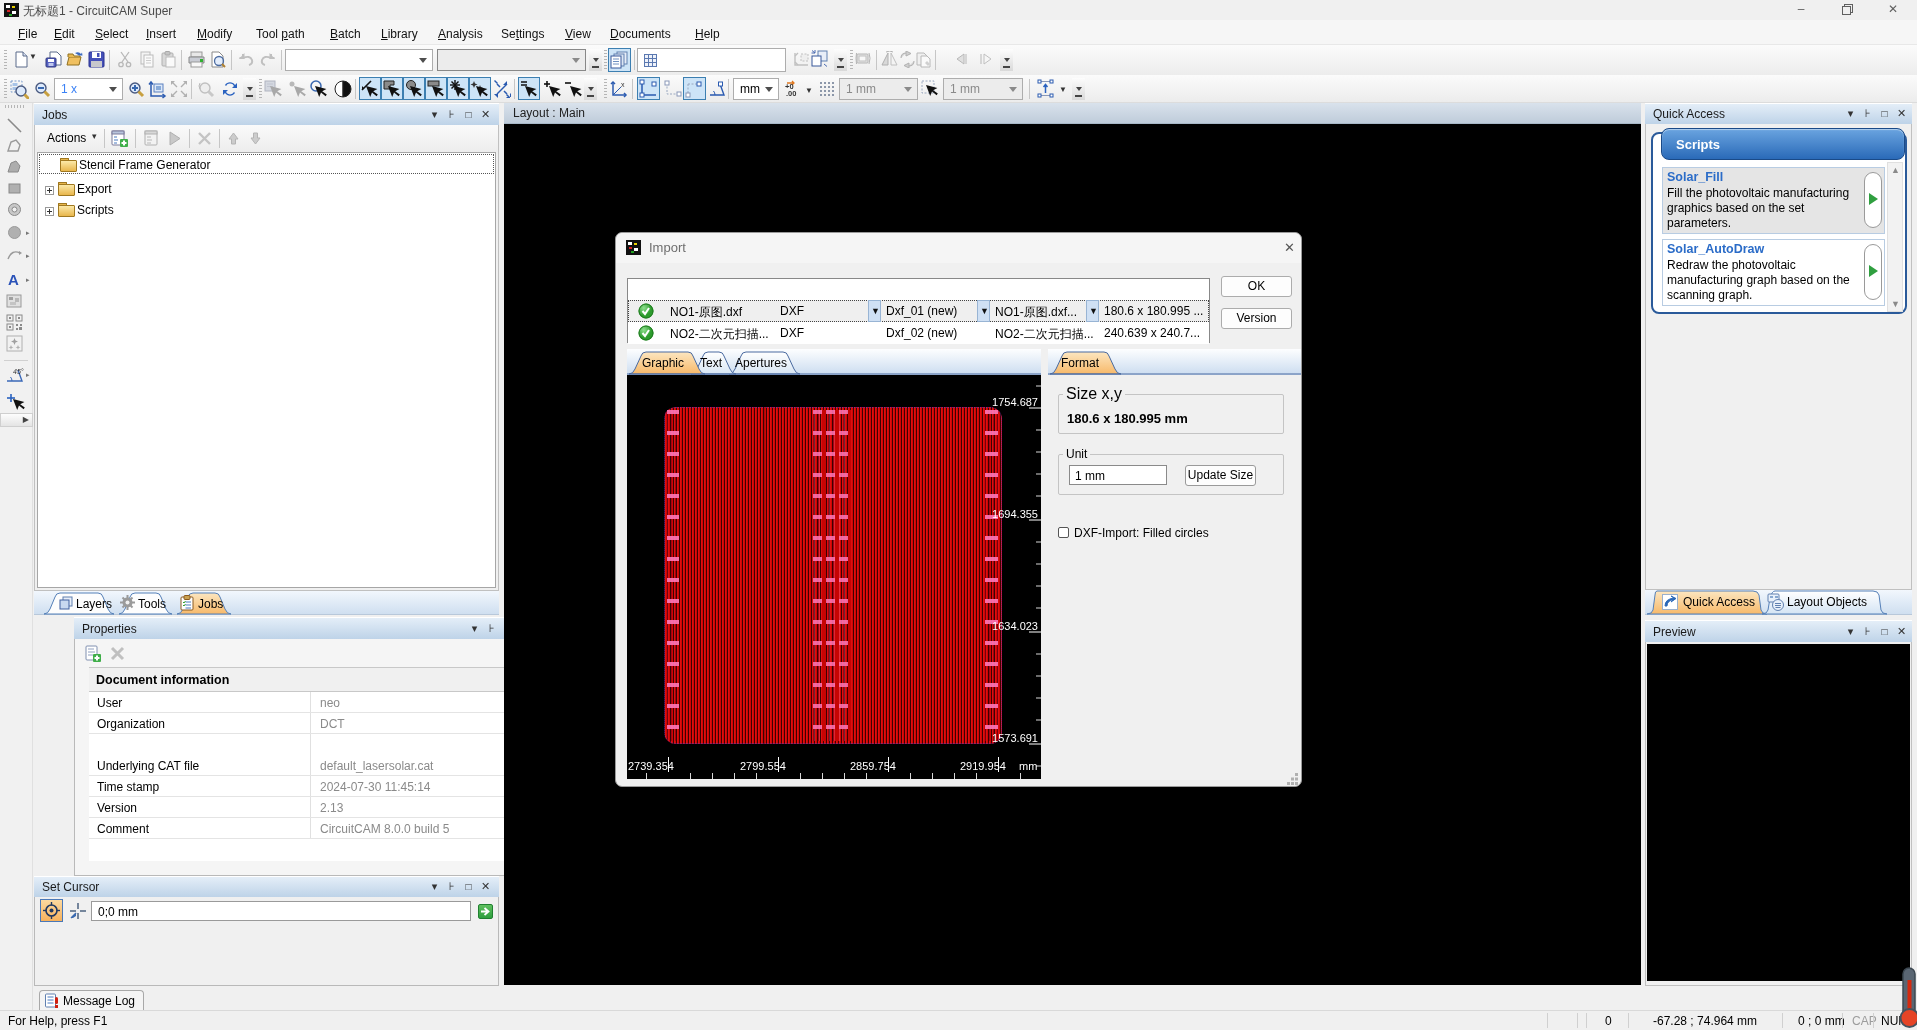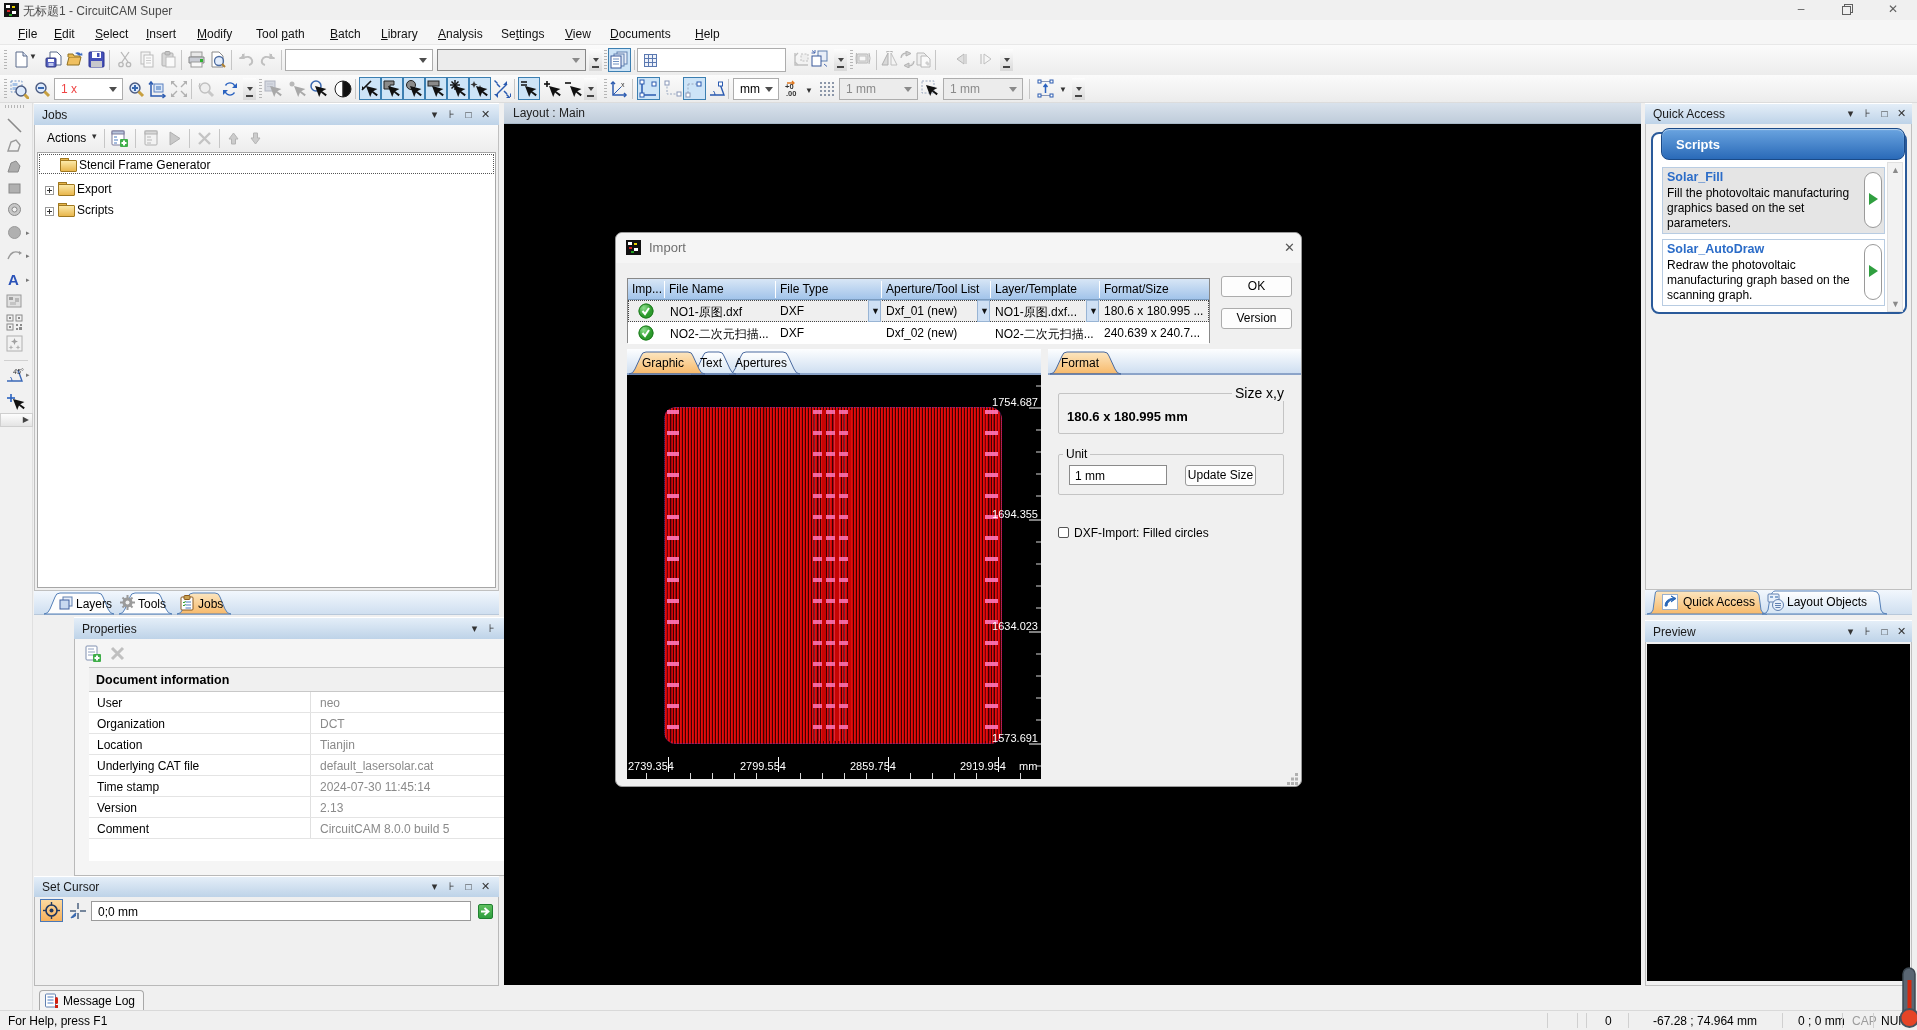--- a/index.html
+++ b/index.html
@@ -252,21 +252,21 @@
       <rect x="1" y="1" width="11" height="11" fill="none" stroke="#7a9ccc" stroke-dasharray="2 1.5"></rect>
       <rect x="2.5" y="3" width="5" height="3" fill="#a8c4e8"></rect>
       <rect x="2.5" y="7" width="4" height="3" fill="#a8c4e8"></rect>
       <use href="#mag" x="4" y="4"></use>
     </svg>
   <svg class="ico" style="left:33px;top:5px;width:19px;height:19px" viewBox="0 0 19 19">
       <use href="#mag" x="1" y="1"></use>
       <line x1="5" y1="8" x2="11" y2="8" stroke="#3868b0" stroke-width="2"></line>
     </svg>
   <div class="combo" style="left:54px;top:3px;width:69px;height:22px;">
-      <span style="position:absolute;left:6px;top:3px;color:#ef4444;">1 x</span>
+      <span style="position:absolute;left:6px;top:3px;color:#3b82f6;">1 x</span>
       <span class="arr"></span>
     </div>
   <svg class="ico" style="left:127px;top:5px;width:19px;height:19px" viewBox="0 0 19 19">
       <use href="#mag" x="1" y="1"></use>
       <line x1="5" y1="8" x2="11" y2="8" stroke="#3868b0" stroke-width="2"></line>
       <line x1="8" y1="5" x2="8" y2="11" stroke="#3868b0" stroke-width="2"></line>
     </svg>
   <svg class="ico" style="left:148px;top:5px;width:19px;height:19px" viewBox="0 0 19 19">
       <g stroke="#2a5ab0" stroke-width="1.5" fill="none">
         <path d="M3 2 L3 16 L17 16"></path>
@@ -695,24 +695,20 @@
         </div>
       <div class="abs" style="left:221px;top:24px;width:1px;height:147px;background:#e0e0e0;"></div>
       <div class="prow" style="top:24px;height:21px;">
           <span style="position:absolute;left:8px;top:4px;">User</span>
           <span style="position:absolute;left:231px;top:4px;color:#8a8a8a;">neo</span>
         </div>
       <div class="prow" style="top:45px;height:21px;">
           <span style="position:absolute;left:8px;top:4px;">Organization</span>
           <span style="position:absolute;left:231px;top:4px;color:#8a8a8a;">DCT</span>
         </div>
-      <div class="prow" style="top:66px;height:21px;">
-          <span style="position:absolute;left:8px;top:4px;">Location</span>
-          <span style="position:absolute;left:231px;top:4px;color:#8a8a8a;">Tianjin</span>
-        </div>
       <div class="prow" style="top:87px;height:21px;">
           <span style="position:absolute;left:8px;top:4px;">Underlying CAT file</span>
           <span style="position:absolute;left:231px;top:4px;color:#8a8a8a;">default_lasersolar.cat</span>
         </div>
       <div class="prow" style="top:108px;height:21px;">
           <span style="position:absolute;left:8px;top:4px;">Time stamp</span>
           <span style="position:absolute;left:231px;top:4px;color:#8a8a8a;">2024-07-30 11:45:14</span>
         </div>
       <div class="prow" style="top:129px;height:21px;">
           <span style="position:absolute;left:8px;top:4px;">Version</span>
@@ -871,33 +867,20 @@
         <rect x="8" y="3" width="3" height="2" fill="#e8d000"></rect>
         <rect x="3" y="7" width="3" height="2" fill="#d02020"></rect>
         <rect x="8" y="8" width="4" height="3" fill="#fff"></rect>
         <rect x="5" y="11" width="3" height="2" fill="#20a020"></rect>
       </svg>
     <span style="position:absolute;left:33px;top:7px;color:#6e6e6e;font-size:13px;">Import</span>
     <span style="position:absolute;left:668px;top:7px;color:#555;font-size:13px;">✕</span>
   </div>
 
   <div class="abs" style="left:11px;top:45px;width:583px;height:65px;border:1px solid #888;background:#fff;">
-    <div class="abs" style="left:0;top:0;width:581px;height:21px;background:linear-gradient(#d8e6f6,#a2c4ea);border-bottom:1px solid #7a9cc0;">
-      <span style="position:absolute;left:4px;top:3px;">Imp...</span>
-      <span style="position:absolute;left:41px;top:3px;">File Name</span>
-      <span style="position:absolute;left:152px;top:3px;">File Type</span>
-      <span style="position:absolute;left:258px;top:3px;">Aperture/Tool List</span>
-      <span style="position:absolute;left:367px;top:3px;">Layer/Template</span>
-      <span style="position:absolute;left:476px;top:3px;">Format/Size</span>
-      <div class="abs" style="left:36px;top:2px;width:1px;height:17px;background:#fff;"></div>
-      <div class="abs" style="left:147px;top:2px;width:1px;height:17px;background:#fff;"></div>
-      <div class="abs" style="left:253px;top:2px;width:1px;height:17px;background:#fff;"></div>
-      <div class="abs" style="left:362px;top:2px;width:1px;height:17px;background:#fff;"></div>
-      <div class="abs" style="left:471px;top:2px;width:1px;height:17px;background:#fff;"></div>
-    </div>
 
     <div class="abs" style="left:0;top:21px;width:581px;height:22px;background:#efefef;outline:1px dotted #444;outline-offset:-1px;">
       <svg class="abs" style="left:10px;top:3px" width="16" height="16">
           <circle cx="8" cy="8" r="7.5" fill="url(#ggreen)"></circle>
           <circle cx="8" cy="8" r="7" fill="none" stroke="#1f7a1f" stroke-width="1"></circle>
           <path d="M4.5 8 l2.5 3 4-6" stroke="#fff" stroke-width="2" fill="none"></path>
           <defs>
             <radialGradient id="ggreen" cx="0.35" cy="0.3">
               <stop offset="0" stop-color="#8ee08e"></stop>
               <stop offset="1" stop-color="#2d9b2d"></stop>
@@ -1032,21 +1015,21 @@
   <div class="abs" style="left:432px;top:116px;width:253px;height:26px;background:linear-gradient(#fdfeff,#cbdcf0);">
     <svg class="abs" style="left:0;top:0" width="253" height="26">
       <path d="M2 25 Q6 25 8 20 L14 7 Q15 3 19 3 L56 3 Q60 3 61 7 L67 20 Q69 25 73 25 Z" fill="url(#dorange)" stroke="#4a6aa0"></path>
       <line x1="0" y1="25" x2="253" y2="25" stroke="#4a6aa0"></line>
     </svg>
     <span style="position:absolute;left:13px;top:7px;">Format</span>
   </div>
 
   <div class="abs" style="left:432px;top:142px;width:253px;height:404px;">
     <fieldset style="position:absolute;left:10px;top:10px;width:226px;height:49px;border:1px solid #c4c4c4;border-radius:2px;">
-        <legend style="font-size:14px;padding:0 3px;margin-left:4px;text-align:right;">Size x,y</legend>
+        <legend style="font-size:16px;padding:0 3px;margin-left:4px;">Size x,y</legend>
       <b style="position:absolute;left:8px;top:8px;font-size:13px;">180.6 x 180.995 mm</b>
     </fieldset>
     <fieldset style="position:absolute;left:10px;top:72px;width:226px;height:48px;border:1px solid #c4c4c4;border-radius:2px;">
         <legend style="font-size:12px;padding:0 3px;margin-left:4px;">Unit</legend>
       <div class="abs" style="left:10px;top:4px;width:98px;height:20px;background:#fff;border:1px solid #8a8a8a;">
           <span style="position:absolute;left:5px;top:3px;">1 mm</span>
         </div>
       <div class="abs" style="left:126px;top:4px;width:71px;height:21px;background:#fdfdfd;border:1px solid #9a9a9a;border-radius:3px;text-align:center;line-height:19px;">Update Size</div>
     </fieldset>
     <div class="abs" style="left:10px;top:152px;width:11px;height:11px;background:#fff;border:1px solid #555;border-radius:2px;"></div>

